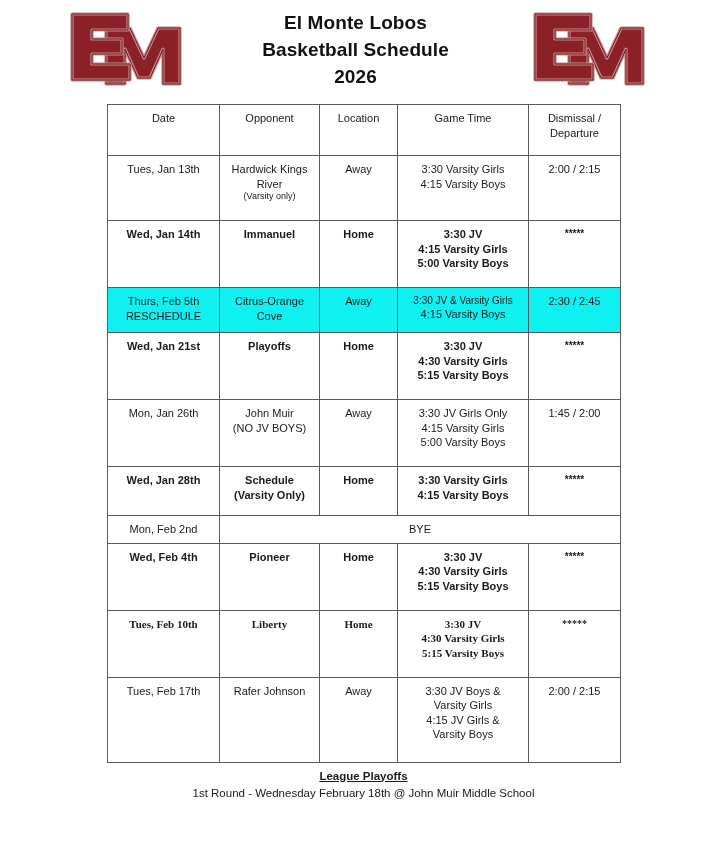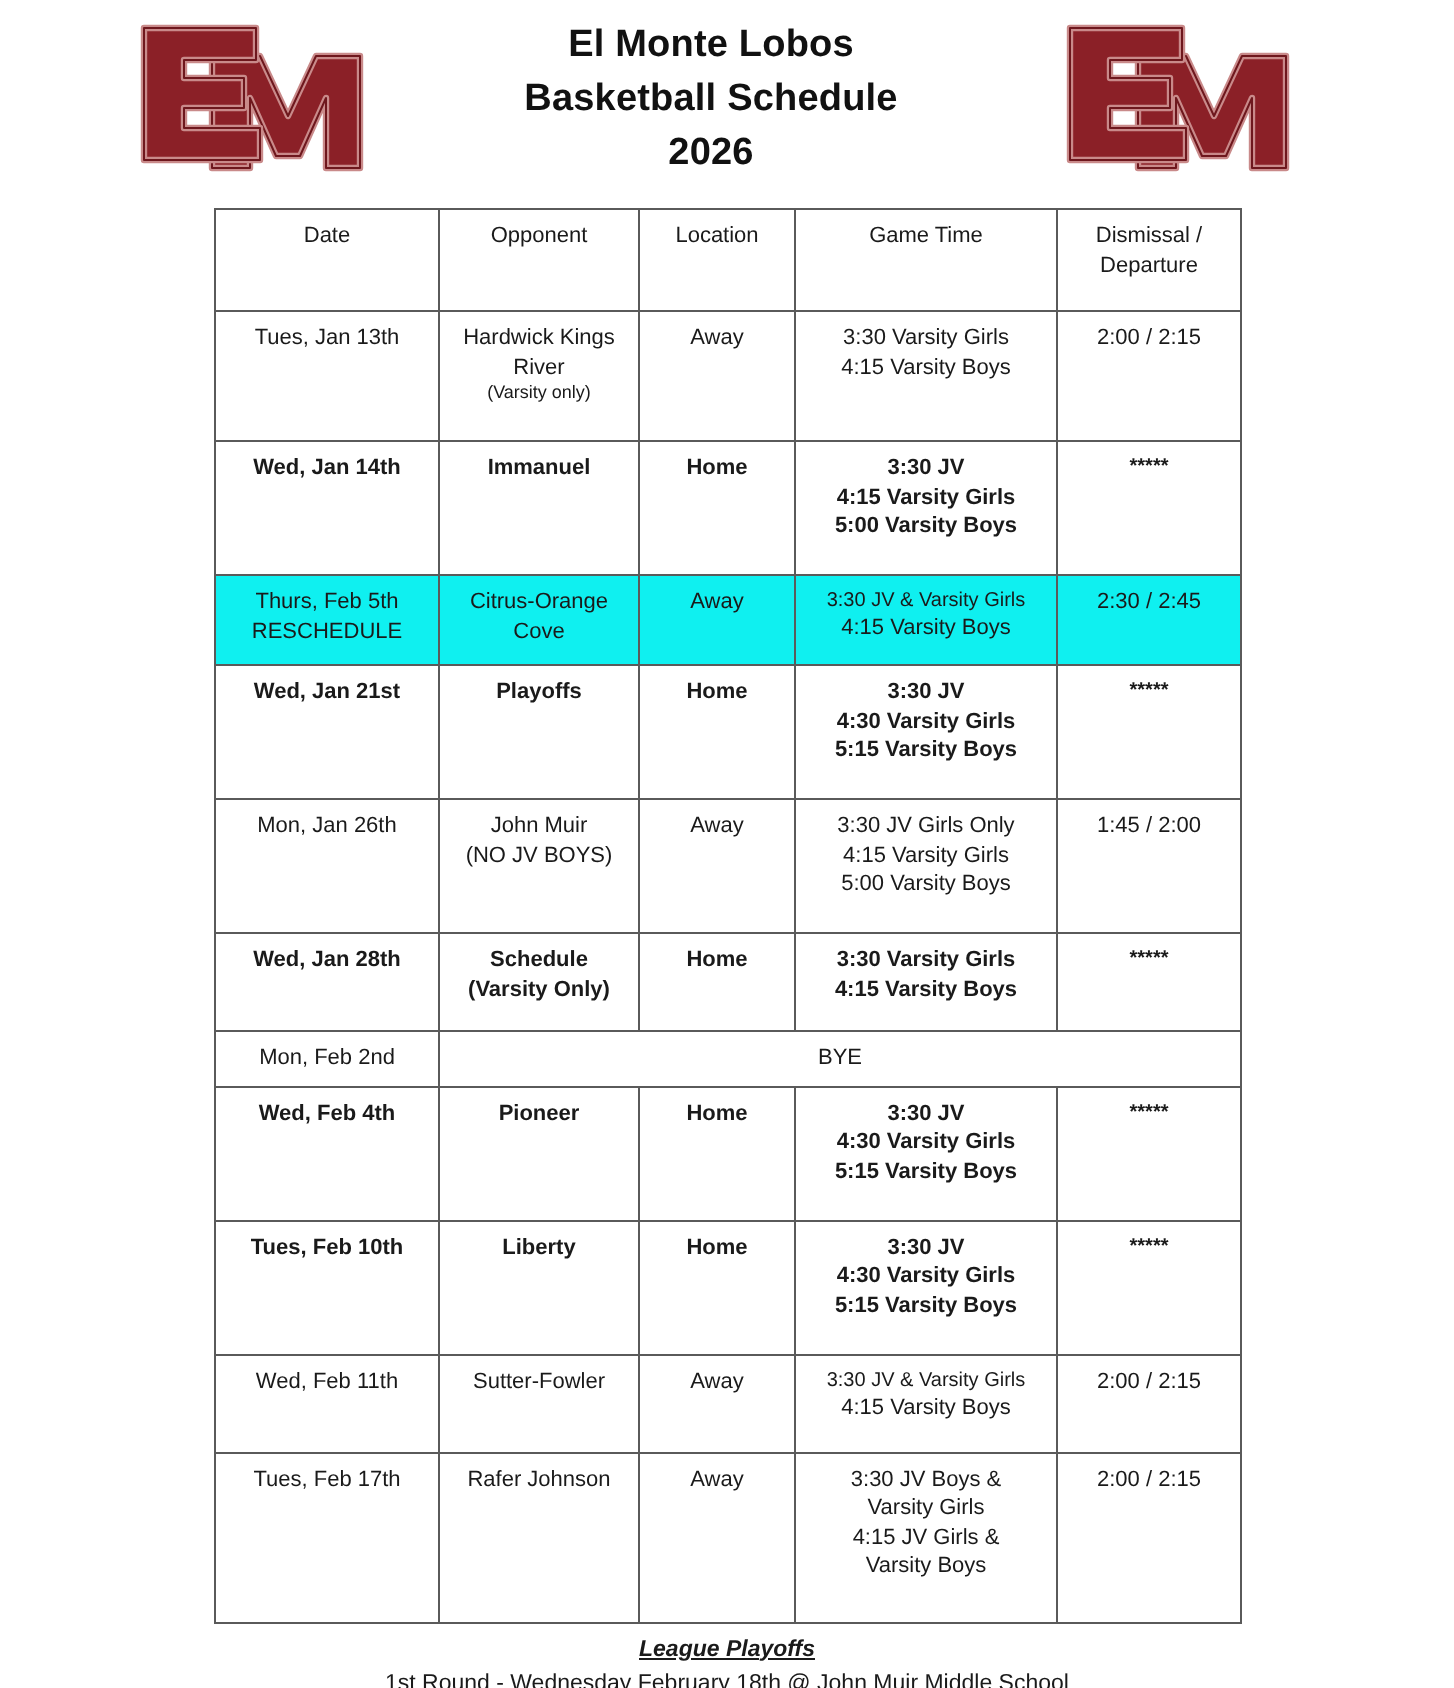--- a/index.html
+++ b/index.html
@@ -103,36 +103,35 @@
 
   
   tr.r1 td { height: 52px; }
   tr.r2 td { height: 54px; }
   tr.r3 td { height: 32px; margin-top: 24px; }
   tr.r4 td { height: 54px; }
   tr.r5 td { height: 54px; }
   tr.r6 td { height: 36px; }
   tr.r7 td { height: 14px; }
   tr.r8 td { height: 54px; }
-  tr.r9 td { height: 54px; }
+  tr.r9 td { height: 54px; font-family: Liberation Serif, serif; }
   tr.r10 td { height: 36px; }
   tr.r11 td { height: 72px; }
 
   
   .footer {
     text-align: center;
     padding-top: 5px;
     font-size: 11.5px;
     line-height: 1.55;
     color: #1a1a1a;
   }
   .footer .head {
     font-weight: bold;
     text-decoration: underline;
-    font-style: italic;
   }
   .footer .line { display: block; }
 </style>
 </head>
 <body>
 
 <div class="header">
 
   <div class="logo">
     <svg viewBox="0 0 116 92" xmlns="http://www.w3.org/2000/svg">
@@ -328,36 +327,20 @@
           <td class="cell">Home</td>
           <td class="cell">
             <span class="ln">3:30 JV</span>
             <span class="ln">4:30 Varsity Girls</span>
             <span class="ln">5:15 Varsity Boys</span>
           </td>
           <td class="cell">
             <span class="ln stars">*****</span>
           </td>
         </tr>
-        <tr class="r10">
-          <td class="cell">
-            <span class="ln">Wed, Feb 11th</span>
-          </td>
-          <td class="cell">
-            <span class="ln">Sutter-Fowler</span>
-          </td>
-          <td class="cell">Away</td>
-          <td class="cell">
-            <span class="ln smallish">3:30 JV &amp; Varsity Girls</span>
-            <span class="ln">4:15 Varsity Boys</span>
-          </td>
-          <td class="cell">
-            <span class="ln">2:00 / 2:15</span>
-          </td>
-        </tr>
         <tr class="r11">
           <td class="cell">
             <span class="ln">Tues, Feb 17th</span>
           </td>
           <td class="cell">
             <span class="ln">Rafer Johnson</span>
           </td>
           <td class="cell">Away</td>
           <td class="cell">
             <span class="ln">3:30 JV Boys &amp;</span>

